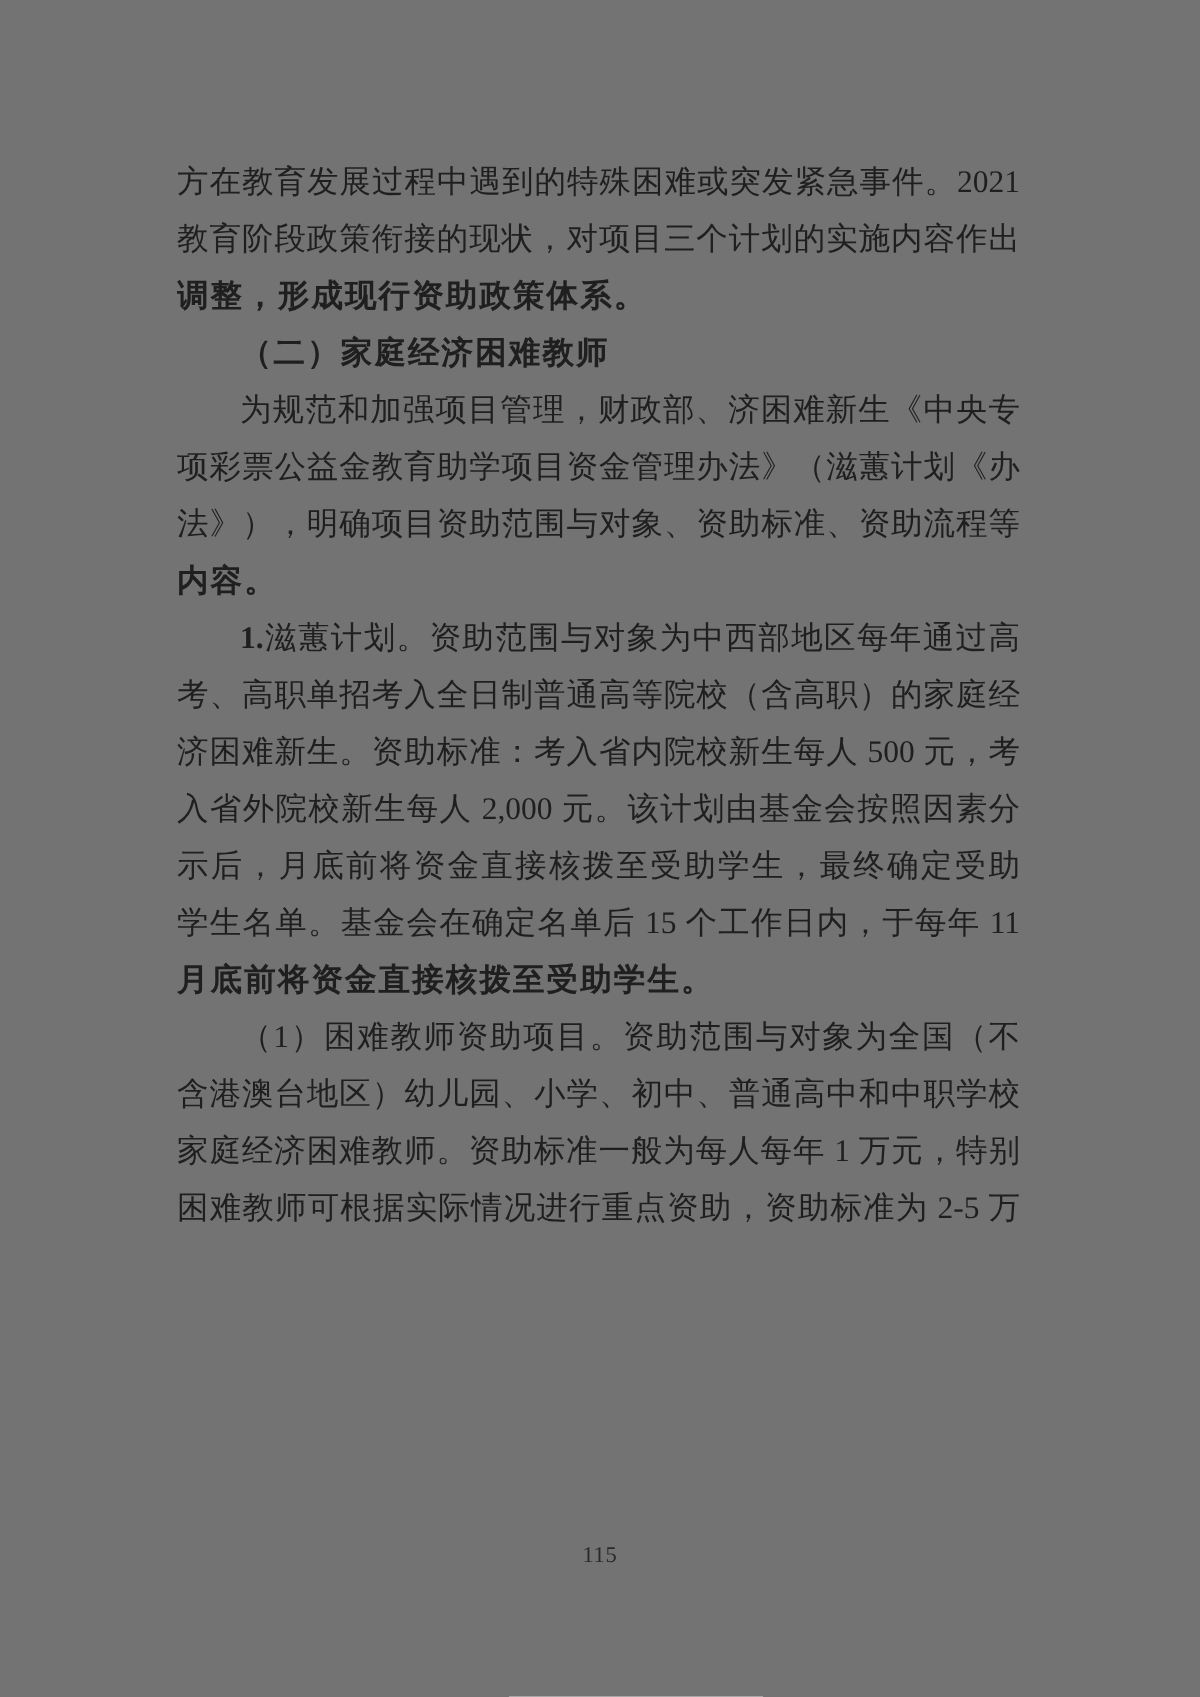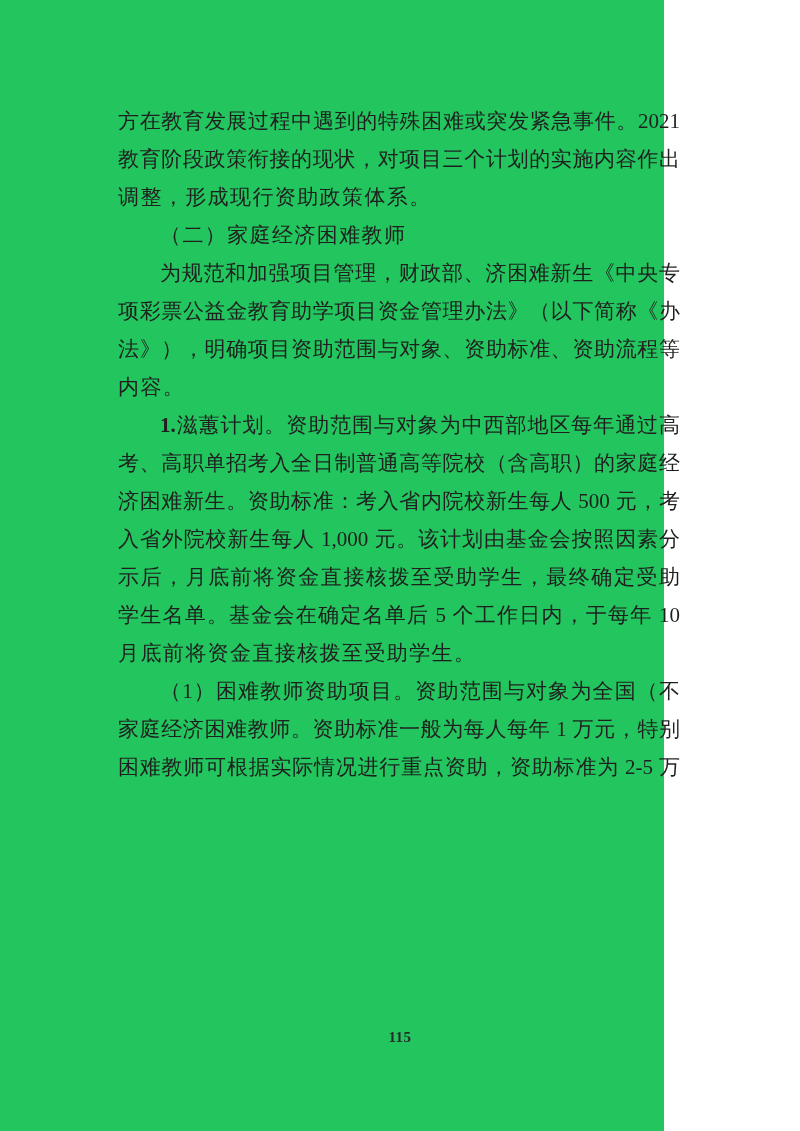--- a/index.html
+++ b/index.html
@@ -9,23 +9,23 @@
   }
   body {
     width: 800px;
     height: 1131px;
     font-family: "Liberation Serif", serif;
     position: relative;
     overflow: hidden;
   }
   .page {
     position: relative;
-    width: 664px;
+    width: 800px;
     height: 1131px;
-    background: #22c55e;
+    background: #737373;
   }
   .doc-body {
     position: absolute;
     left: 118px;
     top: 102px;
     width: 562px;
     color: #1f1f1f;
     font-size: 21px;
   }
   .line {
@@ -33,60 +33,62 @@
     line-height: 38px;
     text-align: justify;
     text-align-last: justify;
     overflow: hidden;
     white-space: nowrap;
   }
   .line.left {
     text-align: left;
     text-align-last: left;
     letter-spacing: 1.4px;
+    font-weight: bold;
   }
   .line.indent {
     text-indent: 2em;
   }
   .num {
     font-weight: bold;
     letter-spacing: 0;
   }
   .pageno {
     position: absolute;
     top: 1026px;
     left: 0;
     width: 800px;
     height: 22px;
     line-height: 22px;
     text-align: center;
     font-size: 15px;
-    font-weight: bold;
+    font-weight: normal;
     color: #2a2a2a;
     letter-spacing: 0.5px;
   }
 </style>
 </head>
 <body>
 
 <div class="page">
   <div class="doc-body" id="doc-lines">
       <div class="line">方在教育发展过程中遇到的特殊困难或突发紧急事件。2021</div>
       <div class="line">教育阶段政策衔接的现状，对项目三个计划的实施内容作出</div>
       <div class="line left">调整，形成现行资助政策体系。</div>
       <div class="line indent left">（二）家庭经济困难教师</div>
       <div class="line indent">为规范和加强项目管理，财政部、济困难新生《中央专</div>
-      <div class="line">项彩票公益金教育助学项目资金管理办法》（以下简称《办</div>
+      <div class="line">项彩票公益金教育助学项目资金管理办法》（滋蕙计划《办</div>
       <div class="line">法》），明确项目资助范围与对象、资助标准、资助流程等</div>
       <div class="line left">内容。</div>
       <div class="line indent"><b class="num">1.</b>滋蕙计划。资助范围与对象为中西部地区每年通过高</div>
       <div class="line">考、高职单招考入全日制普通高等院校（含高职）的家庭经</div>
       <div class="line">济困难新生。资助标准：考入省内院校新生每人 500 元，考</div>
-      <div class="line">入省外院校新生每人 1,000 元。该计划由基金会按照因素分</div>
+      <div class="line">入省外院校新生每人 2,000 元。该计划由基金会按照因素分</div>
       <div class="line">示后，月底前将资金直接核拨至受助学生，最终确定受助</div>
-      <div class="line">学生名单。基金会在确定名单后 5 个工作日内，于每年 10</div>
+      <div class="line">学生名单。基金会在确定名单后 15 个工作日内，于每年 11</div>
       <div class="line left">月底前将资金直接核拨至受助学生。</div>
       <div class="line indent">（1）困难教师资助项目。资助范围与对象为全国（不</div>
+      <div class="line">含港澳台地区）幼儿园、小学、初中、普通高中和中职学校</div>
       <div class="line">家庭经济困难教师。资助标准一般为每人每年 1 万元，特别</div>
       <div class="line">困难教师可根据实际情况进行重点资助，资助标准为 2-5 万</div>
     </div>
   <div class="pageno">115</div>
 </div>
 
 </body></html>

